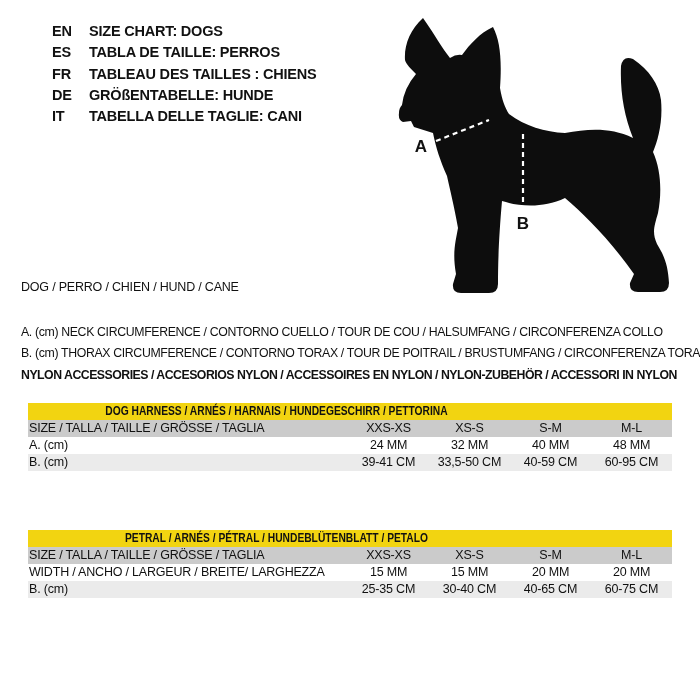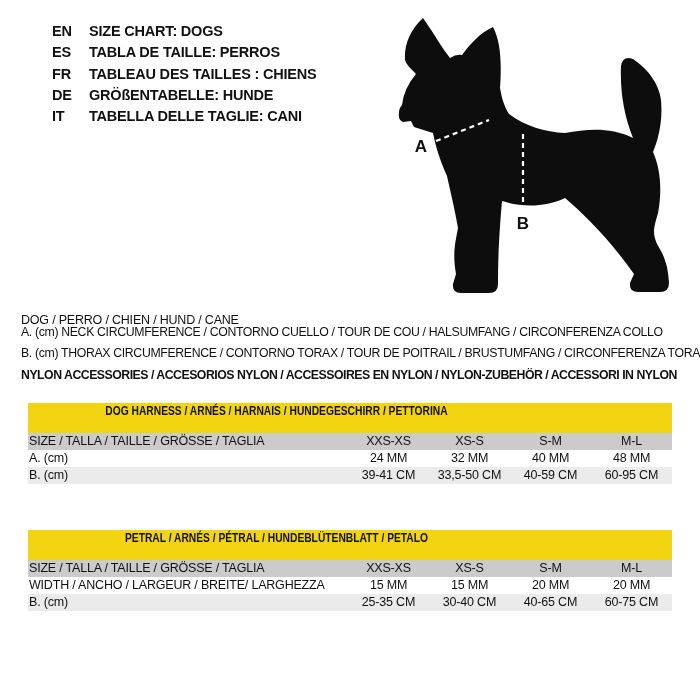--- a/index.html
+++ b/index.html
@@ -7,29 +7,29 @@
     position:relative;width:700px;height:700px;background:#ffffff;overflow:hidden;
     font-family:"Liberation Sans","DejaVu Sans",sans-serif;color:#111;
   }
   
   .lang-list{position:absolute;left:27px;top:21px;}
   .lang-row{height:21.3px;line-height:21.3px;font-size:14.5px;font-weight:700;letter-spacing:-0.2px;white-space:nowrap;margin-left:25px;}
   .lang-code{display:inline-block;width:37px;}
   
   .dog-figure{position:absolute;left:390px;top:0;width:310px;height:300px;}
   
-  .species-line{position:absolute;left:21px;top:280px;font-size:12.5px;letter-spacing:-0.2px;white-space:nowrap;margin-top:33px;}
+  .species-line{position:absolute;left:21px;top:280px;font-size:12.5px;letter-spacing:-0.2px;white-space:nowrap;}
   .legend{position:absolute;left:21px;top:322px;}
   .legend-line{height:21.3px;line-height:21.3px;font-size:12.3px;letter-spacing:-0.35px;white-space:nowrap;}
   .legend-line.bold{font-weight:700;letter-spacing:-0.5px;}
   
   .size-table{position:absolute;left:28px;width:644px;}
   .size-table.t1{top:403px;}
   .size-table.t2{top:530px;}
-  .t-title{position:relative;height:30px;background:#F2D411;}
+  .t-title{position:relative;height:17px;background:#F2D411;}
   .t-title span{
     position:absolute;left:0;top:0;width:497px;height:17px;line-height:17.5px;
     text-align:center;font-size:12.5px;font-weight:700;white-space:nowrap;
     transform:scaleX(.82);transform-origin:50% 50%;
   }
   .t-row{display:grid;grid-template-columns:320px 81px 81px 81px 81px;height:17px;line-height:17px;font-size:12.5px;letter-spacing:-0.2px;}
   .t-row.head{background:#CBCBCB;}
   .t-row.zebra{background:#EBEBEB;}
   .t-cell-label{padding-left:1px;text-align:left;white-space:nowrap;}
   .t-cell{text-align:center;white-space:nowrap;}

